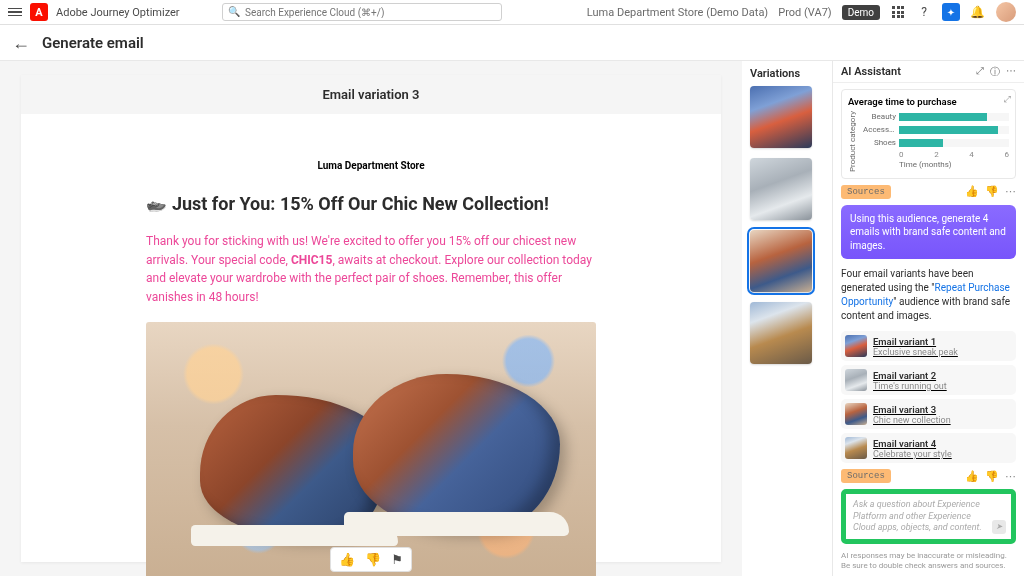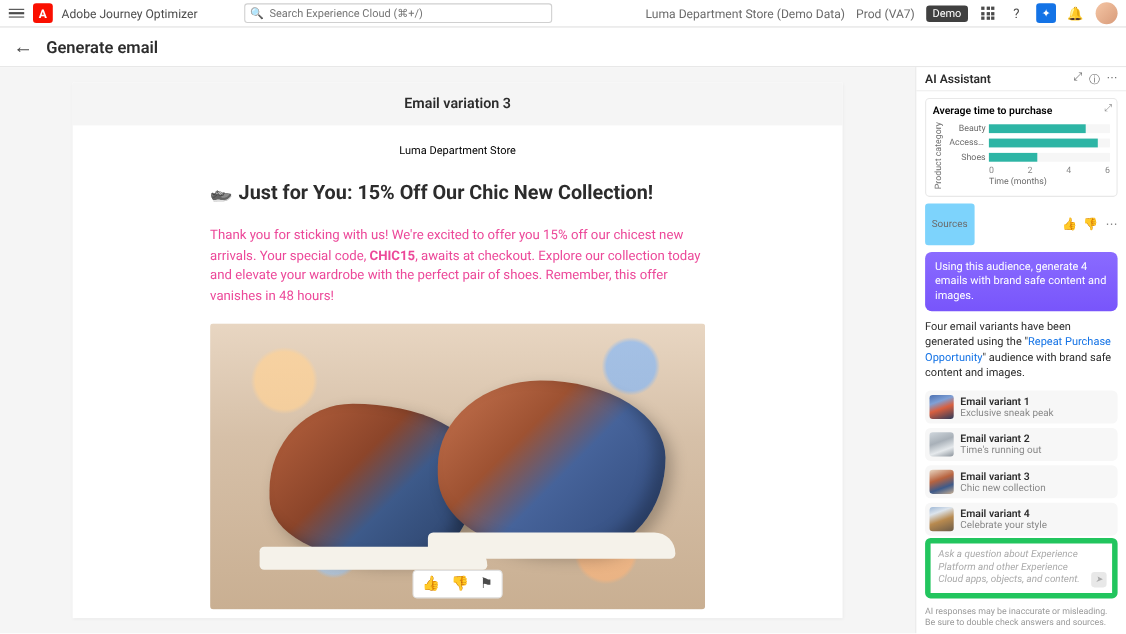--- a/index.html
+++ b/index.html
@@ -24,21 +24,21 @@
 
 .subheader { height: 36px; border-bottom: 1px solid #e8e8e8; display: flex; align-items: center; padding: 0 12px; gap: 12px; }
 .back-arrow { font-size: 18px; color: #4b4b4b; cursor: pointer; }
 .page-title { font-size: 15px; font-weight: 600; color: #2c2c2c; }
 
 .main { display: flex; height: calc(576px - 61px); }
 .canvas-area { flex: 1; background: #f5f5f5; padding: 14px 18px; overflow: hidden; display: flex; justify-content: center; }
 .email-preview { width: 700px; background: #fff; box-shadow: 0 1px 3px rgba(0,0,0,0.06); }
 .email-header { padding: 12px; text-align: center; font-size: 13px; font-weight: 600; color: #2c2c2c; background:#f5f5f5; }
 .email-body-wrap { padding: 18px 125px 12px; }
-.brand { text-align: center; font-size: 10px; font-weight: 400; margin-bottom: 22px; }
+.brand { text-align: center; font-size: 10px; font-weight: 700; margin-bottom: 22px; margin-top: 28px; }
 .headline { font-size: 18px; font-weight: 700; color: #2c2c2c; margin-bottom: 18px; display:flex; align-items:center; gap:6px;}
 .h-icon { font-size:16px; transform: rotate(-20deg); filter: grayscale(1); }
 .greeting { font-size: 12px; color: #2c2c2c; margin-bottom: 16px; }
 .paragraph { font-size: 12px; color: #ec4899; line-height: 1.55; margin-bottom: 16px; }
 .code { font-weight: 700; }
 .hero-img { width: 100%; height: 260px; border-radius: 3px; background:
   radial-gradient(circle at 15% 20%, rgba(255,210,150,0.7) 0 6%, transparent 7%),
   radial-gradient(circle at 85% 15%, rgba(120,180,255,0.6) 0 5%, transparent 6%),
   radial-gradient(circle at 80% 80%, rgba(255,180,120,0.6) 0 6%, transparent 7%),
   radial-gradient(circle at 25% 80%, rgba(150,200,255,0.55) 0 5%, transparent 6%),
@@ -77,30 +77,30 @@
 .chart { display:flex; gap:4px; }
 .y-label-rot { writing-mode: vertical-rl; transform: rotate(180deg); font-size:8px; color:#6b6b6b; align-self:center; margin-right:2px; }
 .chart-body { flex:1; }
 .bar-row { display:flex; align-items:center; height:11px; margin-bottom:2px; }
 .bar-cat { width:36px; font-size:8px; color:#6b6b6b; text-align:right; padding-right:3px; white-space:nowrap; overflow:hidden; text-overflow:ellipsis; }
 .bar-track { flex:1; height:8px; background:#f6f6f6; position:relative; }
 .bar-fill { position:absolute; left:0; top:0; bottom:0; background:#2db5a5; }
 .x-axis { display:flex; justify-content:space-between; font-size:8px; color:#888; margin-top:2px; padding-left:36px; }
 .x-label { font-size:8px; color:#6b6b6b; margin-top:1px; padding-left:36px;}
 .sources-row { display:flex; align-items:center; margin-bottom:6px; }
-.sources-chip { background:#7dd3fc; color:#6b6b6b; font-size:9px; padding:14px 6px; border-radius:3px; cursor:pointer; }
+.sources-chip { background:#fdba74; color:#6b6b6b; font-size:9px; padding:2px 6px; border-radius:3px; cursor:pointer;font-family:Liberation Mono, monospace; }
 .fb-icons { margin-left:auto; display:flex; gap:6px; color:#888; }
 .fb-icons span { cursor:pointer; font-size:11px; }
 .user-msg { background:#7b61ff; background:linear-gradient(#8a6bff,#7855fb); color:#fff; padding:7px 9px; border-radius:6px; font-size:10px; line-height:1.35; margin-bottom:8px; }
 .assistant-msg { font-size:10px; color:#2c2c2c; line-height:1.4; margin-bottom:8px; }
 .assistant-msg a { color:#1473e6; text-decoration:none; }
 .variant-list { display:flex; flex-direction:column; gap:4px; margin-bottom:6px; }
 .variant-card { display:flex; gap:6px; align-items:center; background:#f7f7f7; border-radius:5px; padding:4px; cursor:pointer; }
 .v-thumb { width:22px; height:22px; border-radius:3px; flex-shrink:0; }
-.v-info { display:flex; flex-direction:column; }
+.v-info { display:flex; flex-direction:column;text-decoration:underline; }
 .v-name { font-size:9.5px; font-weight:600; color:#2c2c2c; }
 .v-sub { font-size:9px; color:#888; }
 .open-btn { display:block; margin: 4px 0 4px auto; background:#fff; border:1px solid #e0e0e0; color:#bababa; font-size:9px; padding:4px 8px; border-radius:12px; }
 .ai-input-wrap { padding: 0 8px 4px; }
 .ai-input { border:5px solid #22c55e; border-radius:5px; padding:5px 22px 5px 7px; font-size:9px; color:#aaa; font-style:italic; line-height:1.3; position:relative; min-height:26px;}
 .send-btn { position:absolute; right:5px; bottom:5px; width:14px; height:14px; background:#e8e8e8; border-radius:3px; display:flex; align-items:center; justify-content:center; font-size:8px; color:#aaa; }
 .disclaimer { font-size:8px; color:#9a9a9a; padding:3px 8px 5px; line-height:1.25; }
 .grid-icon { display:grid; grid-template-columns:repeat(3,3px); grid-template-rows:repeat(3,3px); gap:1.5px; }
 .grid-icon span{ background:#4b4b4b; }
 </style>
@@ -172,20 +172,27 @@
           <div class="feedback-bar">
             <span class="fb-btn">👍</span>
             <span class="fb-btn">👎</span>
             <span class="fb-btn">⚑</span>
           </div>
         </div>
       </div>
     </div>
   </div>
 
+  <div class="variations-col">
+    <div class="var-title">Variations</div>
+    <div class="thumb th1"></div>
+    <div class="thumb th2"></div>
+    <div class="thumb th3 sel"></div>
+    <div class="thumb th4"></div>
+  </div>
 
   <div class="ai-panel">
     <div class="ai-header">
       <span class="ai-title">AI Assistant</span>
       <div class="ai-header-icons">
         <span>⤢</span>
         <span>ⓘ</span>
         <span>⋯</span>
       </div>
     </div>

